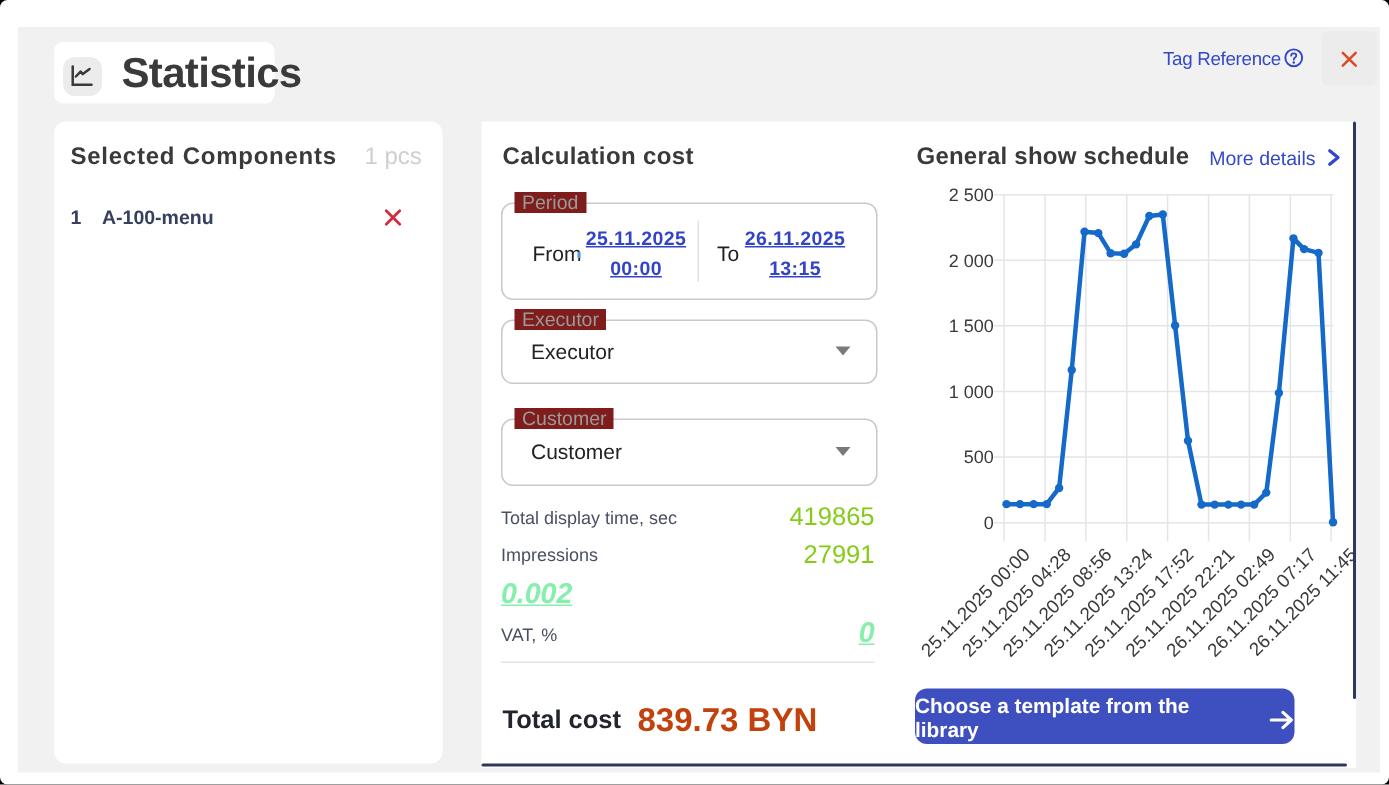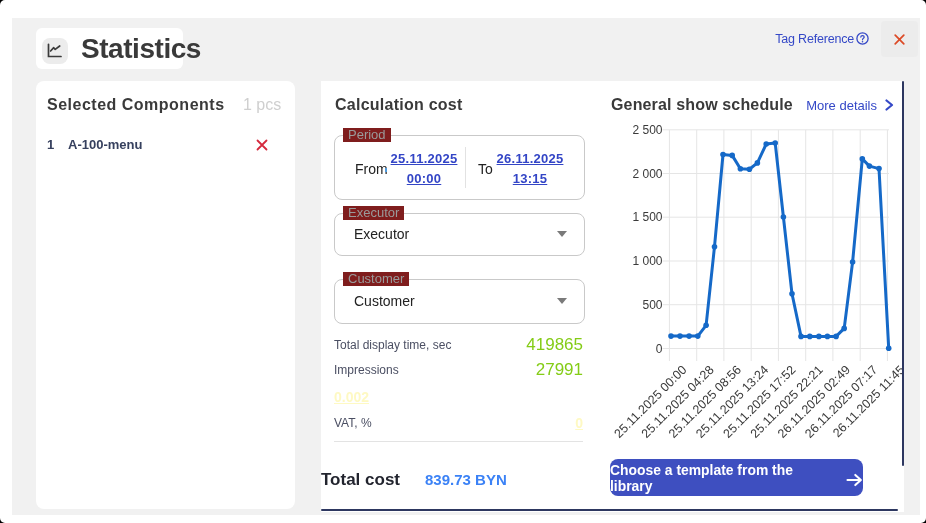--- a/index.html
+++ b/index.html
@@ -47,24 +47,24 @@
   .selval { font-size:14px; color:#222; line-height:16px; }
   .sel-exec { left:354px; top:226px; }
   .sel-cust { left:354px; top:293px; }
   .caret { width:0; height:0; border-left:5.5px solid transparent; border-right:5.5px solid transparent; border-top:6px solid #7a7a7a; }
   .car1 { left:557px; top:231px; }
   .car2 { left:557px; top:298px; }
 
   .srow { left:334px; width:249px; display:flex; justify-content:space-between; align-items:center; }
   .srow .l { font-size:12px; color:#4b4f63; line-height:16px; }
   .srow .v { font-size:17px; color:#84cc16; line-height:16px; }
-  .srow .vb { font-size:14px; font-weight:bold; color:#fef9c3; text-decoration:underline; line-height:16px; }
+  .srow .vb { font-size:19px; font-weight:bold; color:#86efac; text-decoration:underline; line-height:16px;font-style:italic; }
   .sep { left:334px; top:441px; width:249px; height:1px; background:#e3e3e3; }
-  .total-l { left:321px; top:470px; font-size:17px; font-weight:bold; color:#22242e; line-height:20px; }
-  .total-v { left:425px; top:470px; font-size:15px; font-weight:bold; color:#3b82f6; line-height:20px; }
+  .total-l { left:335px; top:470px; font-size:17px; font-weight:bold; color:#22242e; line-height:20px; }
+  .total-v { left:425px; top:470px; font-size:22px; font-weight:bold; color:#c2410c; line-height:20px; }
 
   .chart-title { left:611px; top:96px; font-size:16px; letter-spacing:0.15px; font-weight:bold; color:#3a3a3a; line-height:18px; }
   .more { right:49px; top:98px; font-size:13px; color:#3448c7; line-height:16px; }
   .morechev { left:884px; top:99px; }
 
   .btn { left:610px; top:459px; width:253px; height:37px; background:#3e4fc0; border-radius:8px; display:flex; align-items:center; justify-content:center; color:#fff; font-size:13.9px; font-weight:bold; }
   .btn svg { margin-left:12px; margin-top:5px; }
 </style>
 </head>
 <body>

